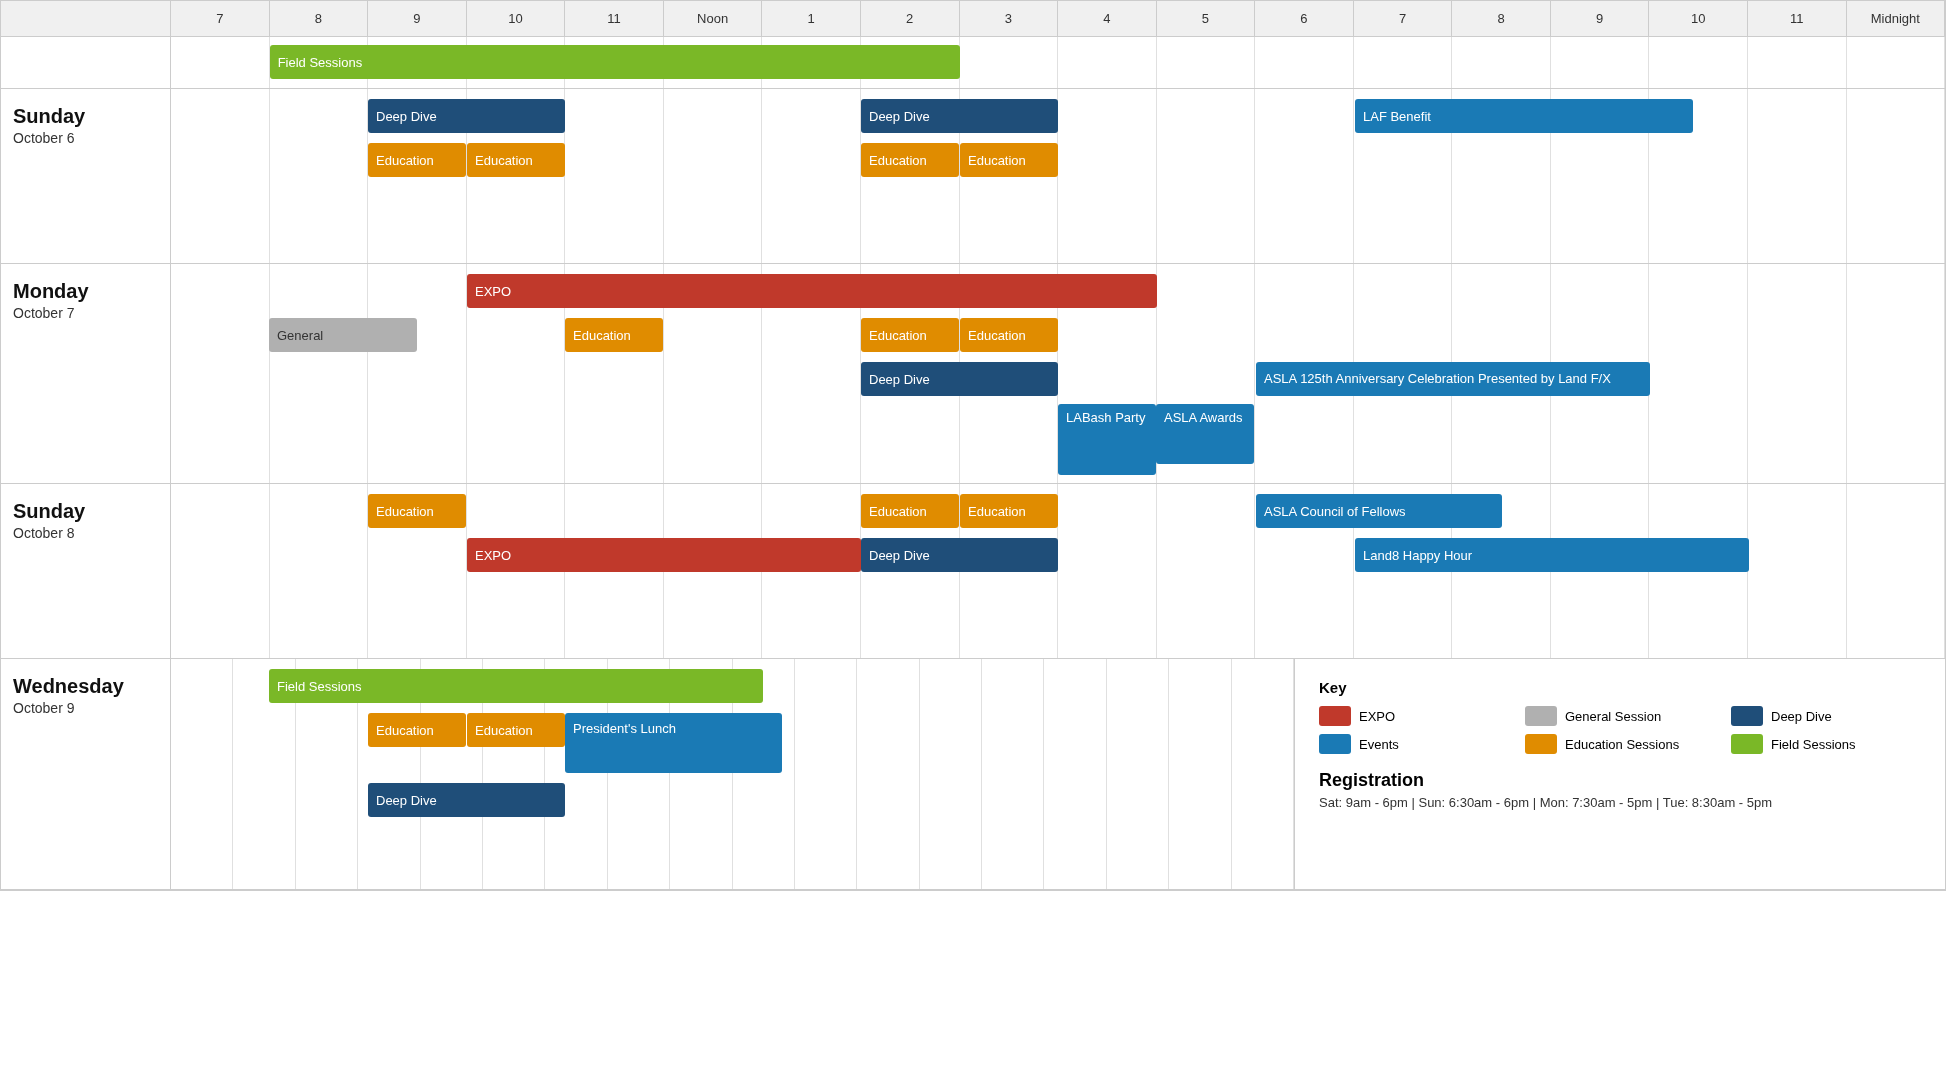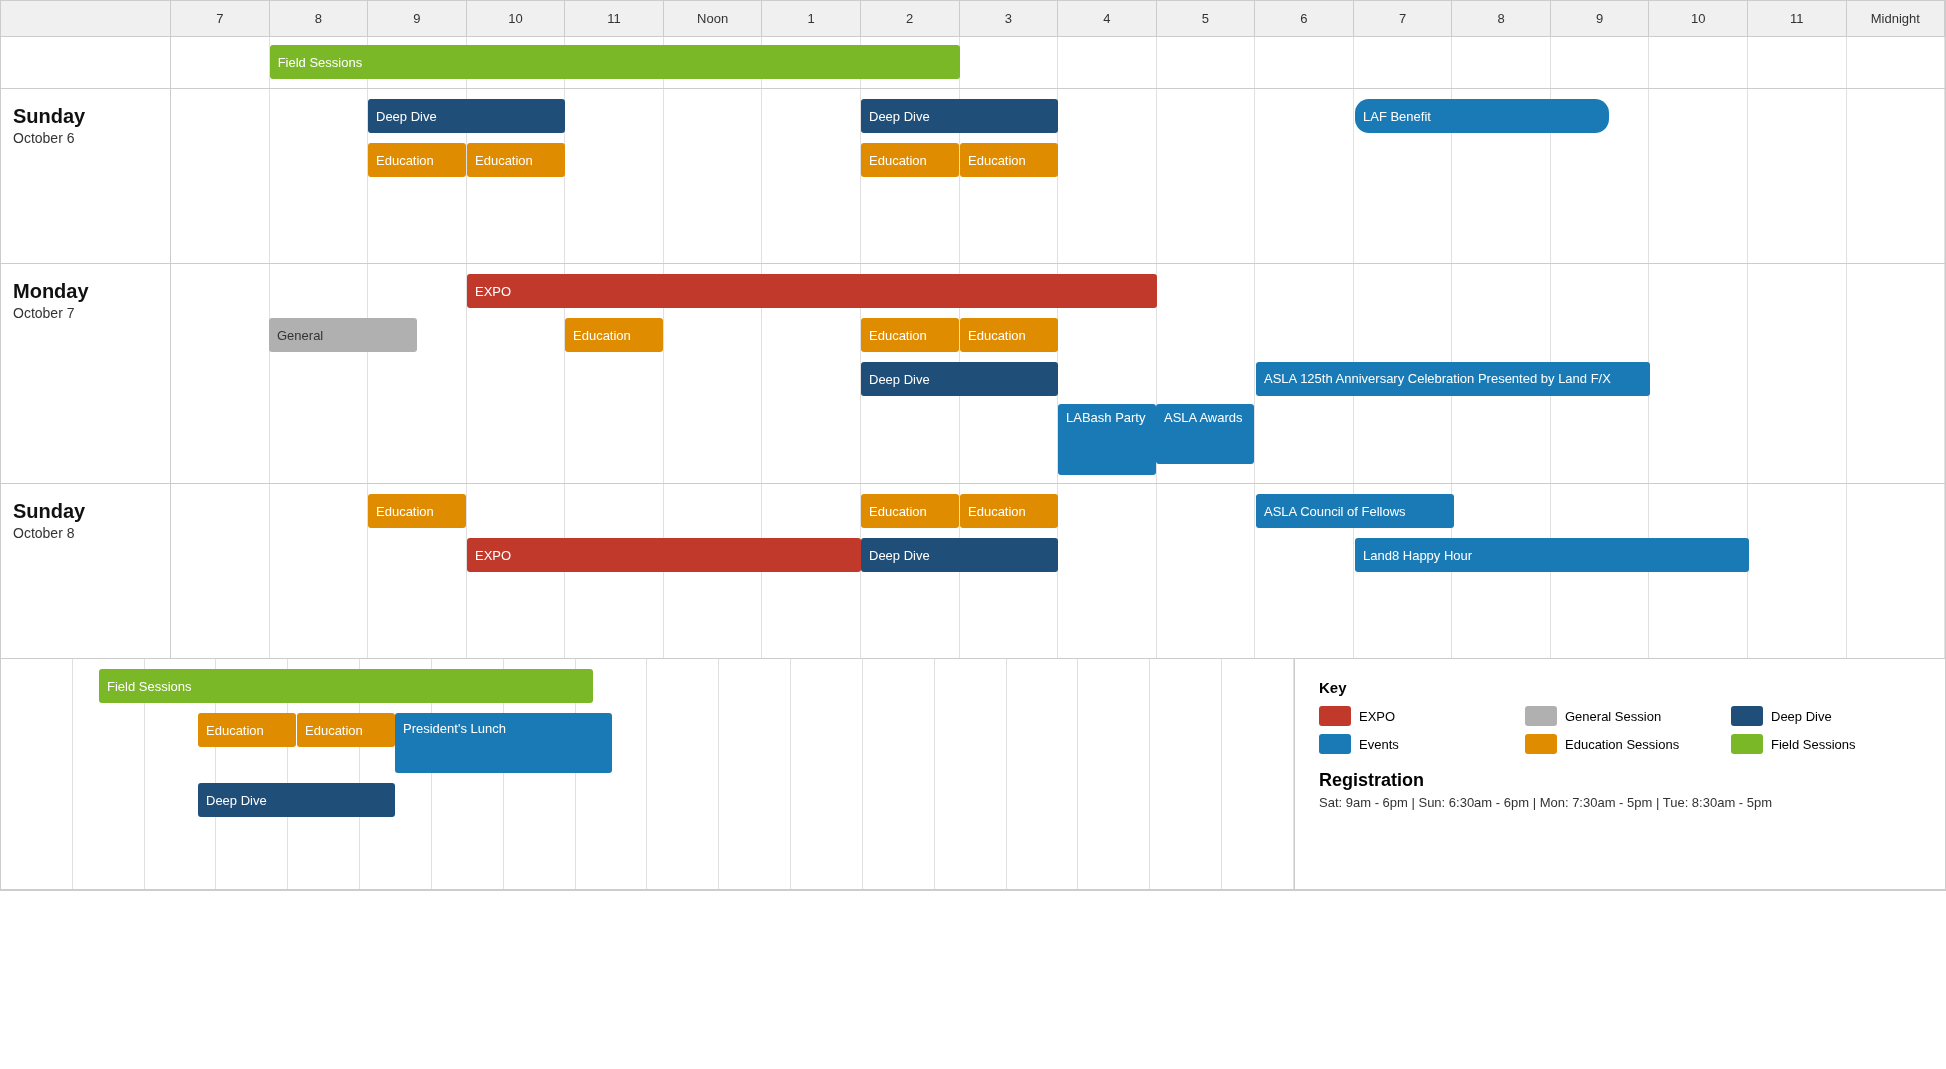--- a/index.html
+++ b/index.html
@@ -284,21 +284,21 @@
       </div>
 
       <div class="event-bar orange" style="left:690px; top:54px; width:98px; height:34px;">
         <span>Education</span>
       </div>
 
       <div class="event-bar orange" style="left:789px; top:54px; width:98px; height:34px;">
         <span>Education</span>
       </div>
 
-      <div class="event-bar blue" style="left:1184px; top:10px; width:254px; height:34px;border-radius:14px;">
+      <div class="event-bar blue" style="left:1184px; top:10px; width:338px; height:34px;">
         <span>LAF Benefit</span>
       </div>
     </div>
   </div>
 
   <div class="day-section" style="min-height:220px;">
     <div class="day-label">
       <span class="day-name">Monday</span>
       <span class="day-date">October 7</span>
     </div>
@@ -402,32 +402,36 @@
       </div>
 
       <div class="event-bar red" style="left:296px; top:54px; width:394px; height:34px;">
         <span>EXPO</span>
       </div>
 
       <div class="event-bar dark-blue" style="left:690px; top:54px; width:197px; height:34px;">
         <span>Deep Dive</span>
       </div>
 
-      <div class="event-bar blue" style="left:1085px; top:10px; width:198px; height:34px;">
+      <div class="event-bar blue" style="left:1085px; top:10px; width:246px; height:34px;">
         <span>ASLA Council of Fellows</span>
       </div>
 
       <div class="event-bar blue" style="left:1184px; top:54px; width:394px; height:34px;">
         <span>Land8 Happy Hour</span>
       </div>
     </div>
   </div>
 
   <div style="display:flex; border-bottom:1px solid #ccc;">
 
+    <div class="day-label" style="min-height:230px;">
+      <span class="day-name">Wednesday</span>
+      <span class="day-date">October 9</span>
+    </div>
 
     <div style="flex:1; position:relative; min-height:230px; border-right:1px solid #ccc;">
       <div class="grid-lines">
         <div class="grid-line"></div>
           <div class="grid-line"></div>
           <div class="grid-line"></div>
         <div class="grid-line"></div>
           <div class="grid-line"></div>
           <div class="grid-line"></div>
         <div class="grid-line"></div>

